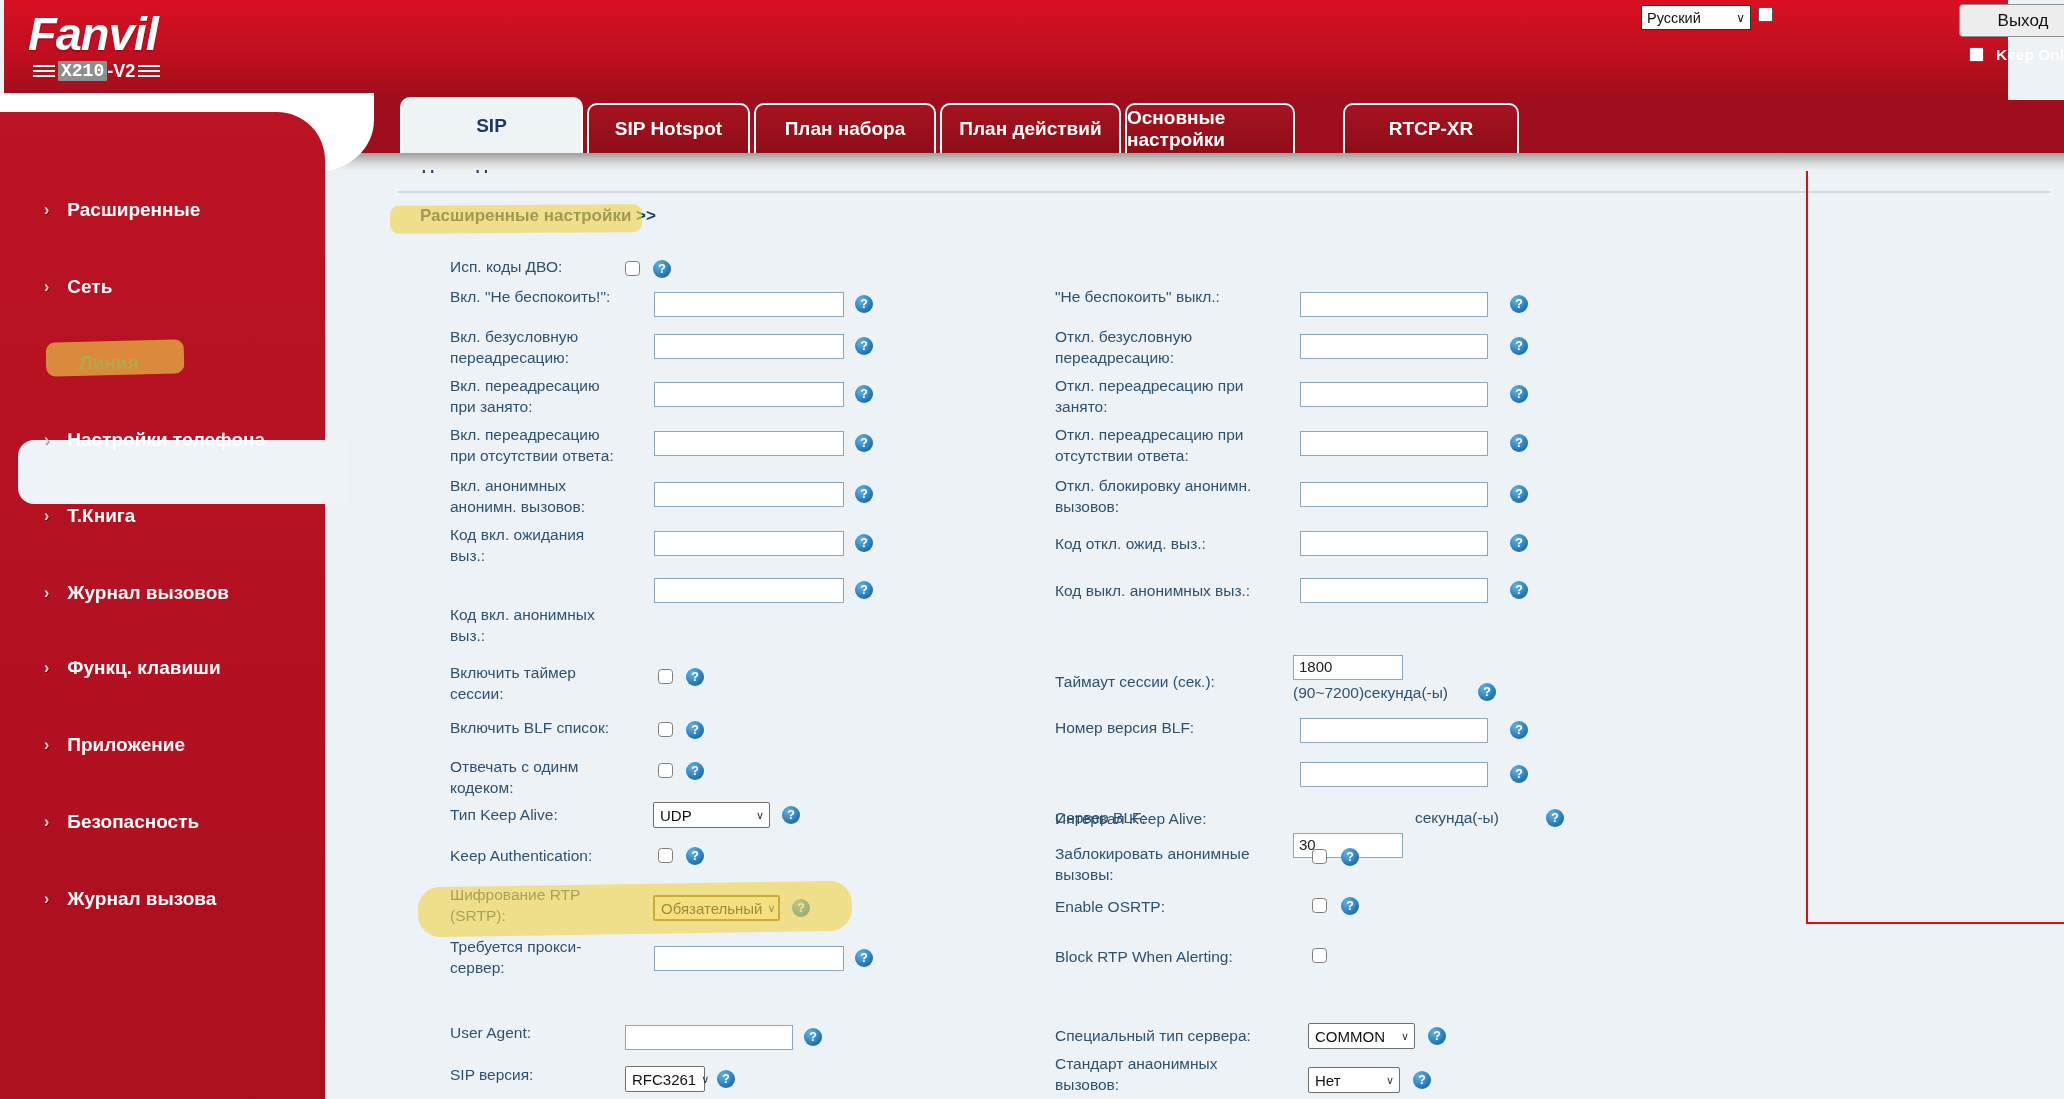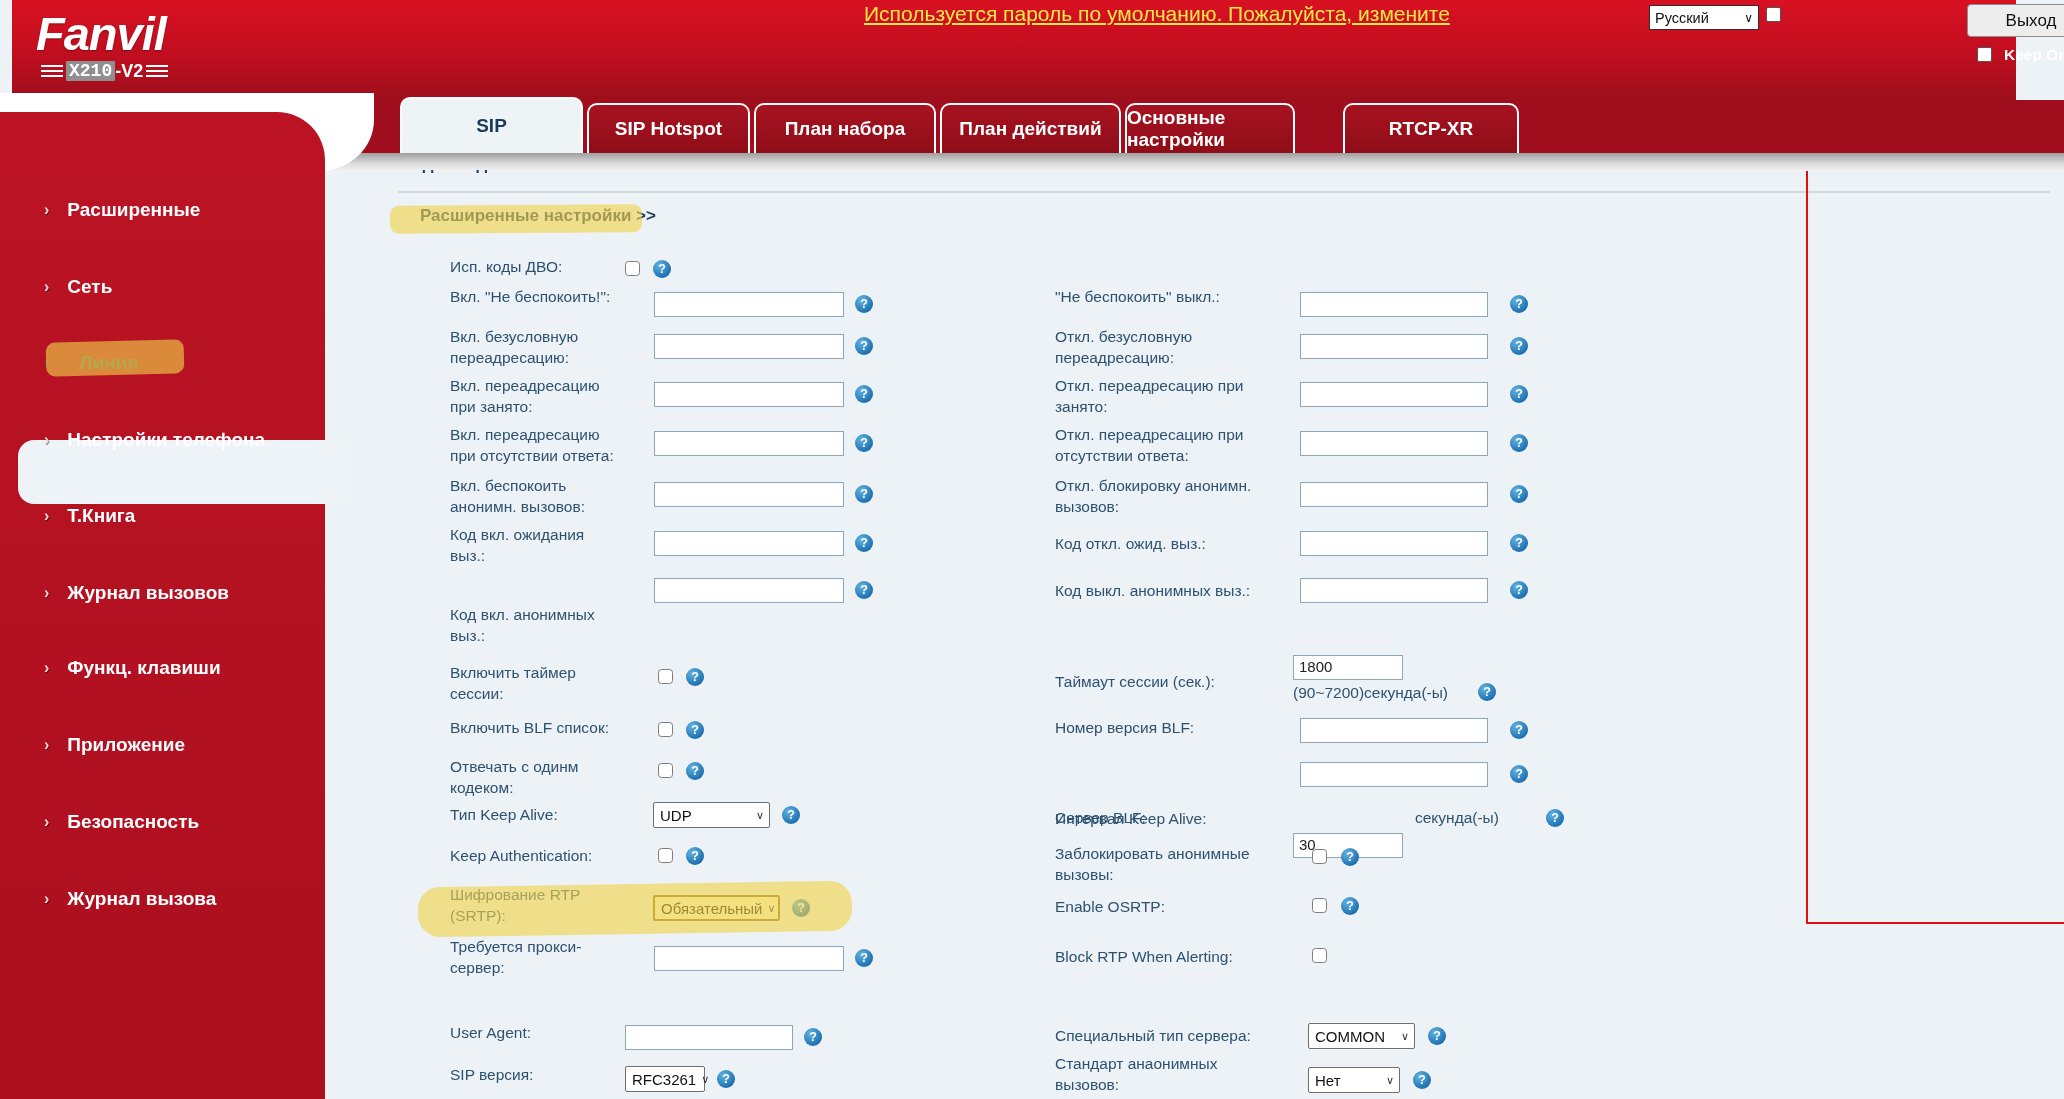--- a/index.html
+++ b/index.html
@@ -4,21 +4,21 @@
 <style>
   html,body{margin:0;padding:0;background:#ecf2f5;}
   *{box-sizing:border-box;}
   .page{position:relative;width:2064px;height:1099px;overflow:hidden;
         font-family:"Liberation Sans","DejaVu Sans",sans-serif;}
   .abs{position:absolute;}
 
   
   .content-bg{left:325px;top:153px;width:1739px;height:946px;background:#ecf2f5;z-index:0;}
   .heading-video{z-index:1;}
-  .header{left:12px;top:0;width:2004px;height:100px;z-index:2;
+  .header{left:4px;top:0;width:2004px;height:100px;z-index:2;
           background:linear-gradient(to bottom,#d81122,#c00e1f 55%,#9d0f1b);padding-left:48px;}
   .tabband{left:0;top:100px;width:2064px;height:53px;background:#a00d1d;z-index:2;}
   .grayband{left:325px;top:153px;width:1739px;height:17px;z-index:3;
             background:linear-gradient(to bottom,#9f9f9f,#d9d9d9 60%,#efefef);}
   .white-curve{left:0;top:93px;width:374px;height:79px;background:#ffffff;
                border-bottom-right-radius:58px 52px;z-index:4;}
   .sidebar{left:0;top:112px;width:325px;height:987px;z-index:5;
            background:linear-gradient(to bottom,#bb1324,#ac0f1e);
            border-top-right-radius:48px;}
   .tabs-layer{z-index:5;}
@@ -93,21 +93,20 @@
   <div class="h-sec heading-video" style="left:400px;top:155px;">Видео кодеки &gt;&gt;</div>
 
   <div class="abs header">
     <div class="abs brand-name">Fanvil</div>
     <div class="abs model-row">
       <span class="speed-lines"></span>
       <span class="model-hl">X210</span>
       <span>-V2</span>
       <span class="speed-lines"></span>
     </div>
-    <div class="abs warn-link">Используется пароль по умолчанию. Пожалуйста, измените</div>
     <div class="abs lang-select">
       <span>Русский</span>
       <span class="chev" style="font-size:12px;">∨</span>
     </div>
     <div class="abs hdr-cb" style="left:1754px;top:7px;"></div>
     <div class="abs logout-btn">Выход</div>
     <div class="abs hdr-cb" style="left:1965px;top:47px;"></div>
     <div class="abs keep-lbl">Keep Online</div>
   </div>
 
@@ -197,21 +196,21 @@
       </div>
       <div class="inp" style="left: 654px; top: 382px; width: 190px;"></div>
       <div class="help" style="left: 855px; top: 385px;">?</div>
       <div class="lbl" style="left: 450px; top: 424px; width: 205px;">
         <div>Вкл. переадресацию</div>
         <div>при отсутствии ответа:</div>
       </div>
       <div class="inp" style="left: 654px; top: 431px; width: 190px;"></div>
       <div class="help" style="left: 855px; top: 434px;">?</div>
       <div class="lbl" style="left: 450px; top: 475px; width: 205px;">
-        <div>Вкл. беспокоить</div>
+        <div>Вкл. анонимных</div>
         <div>анонимн. вызовов:</div>
       </div>
       <div class="inp" style="left: 654px; top: 482px; width: 190px;"></div>
       <div class="help" style="left: 855px; top: 485px;">?</div>
       <div class="lbl" style="left: 450px; top: 524px; width: 205px;">
         <div>Код вкл. ожидания</div>
         <div>выз.:</div>
       </div>
       <div class="inp" style="left: 654px; top: 531px; width: 190px;"></div>
       <div class="help" style="left: 855px; top: 534px;">?</div>

